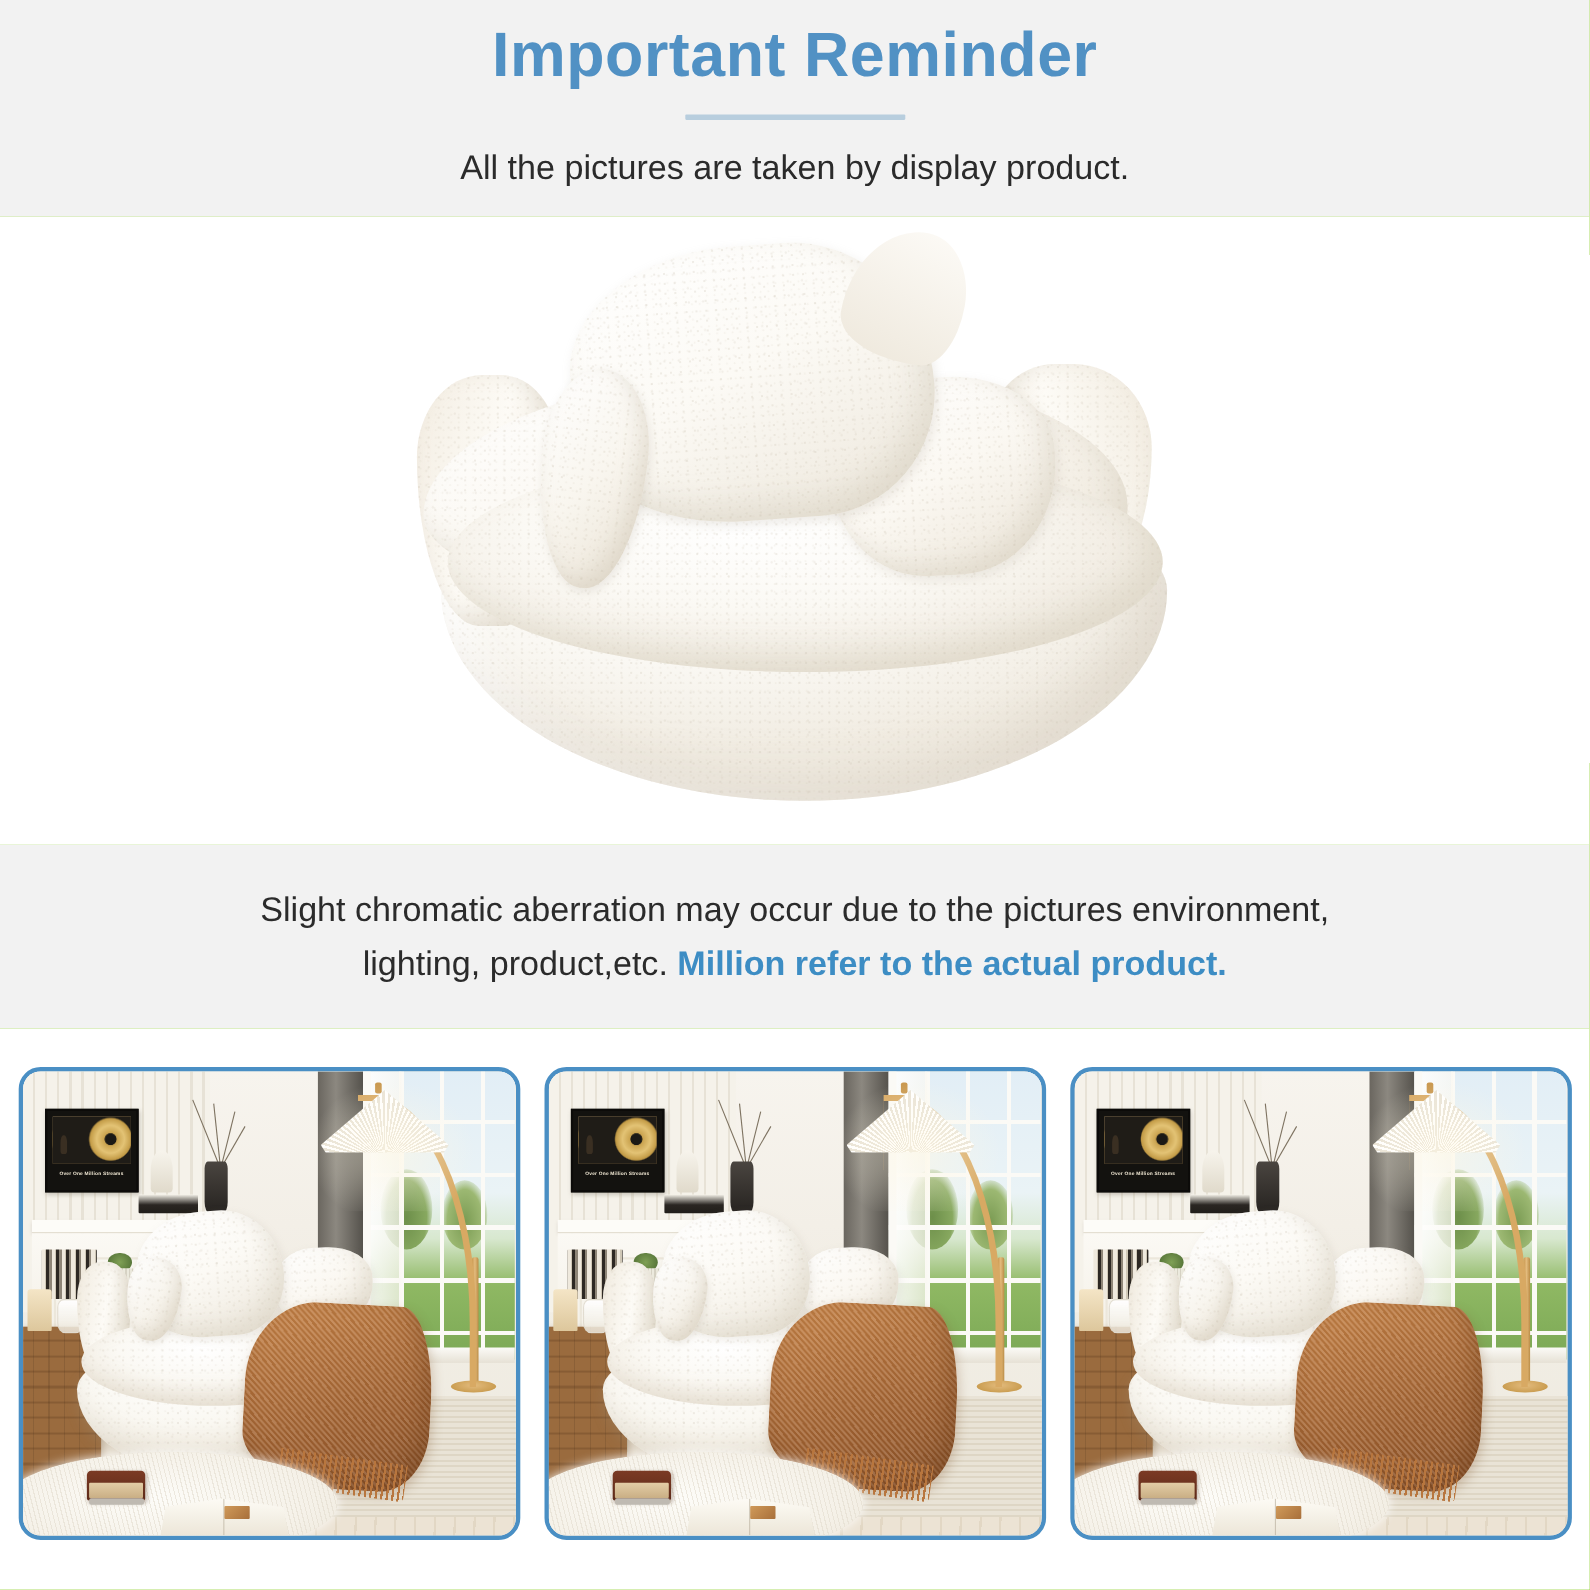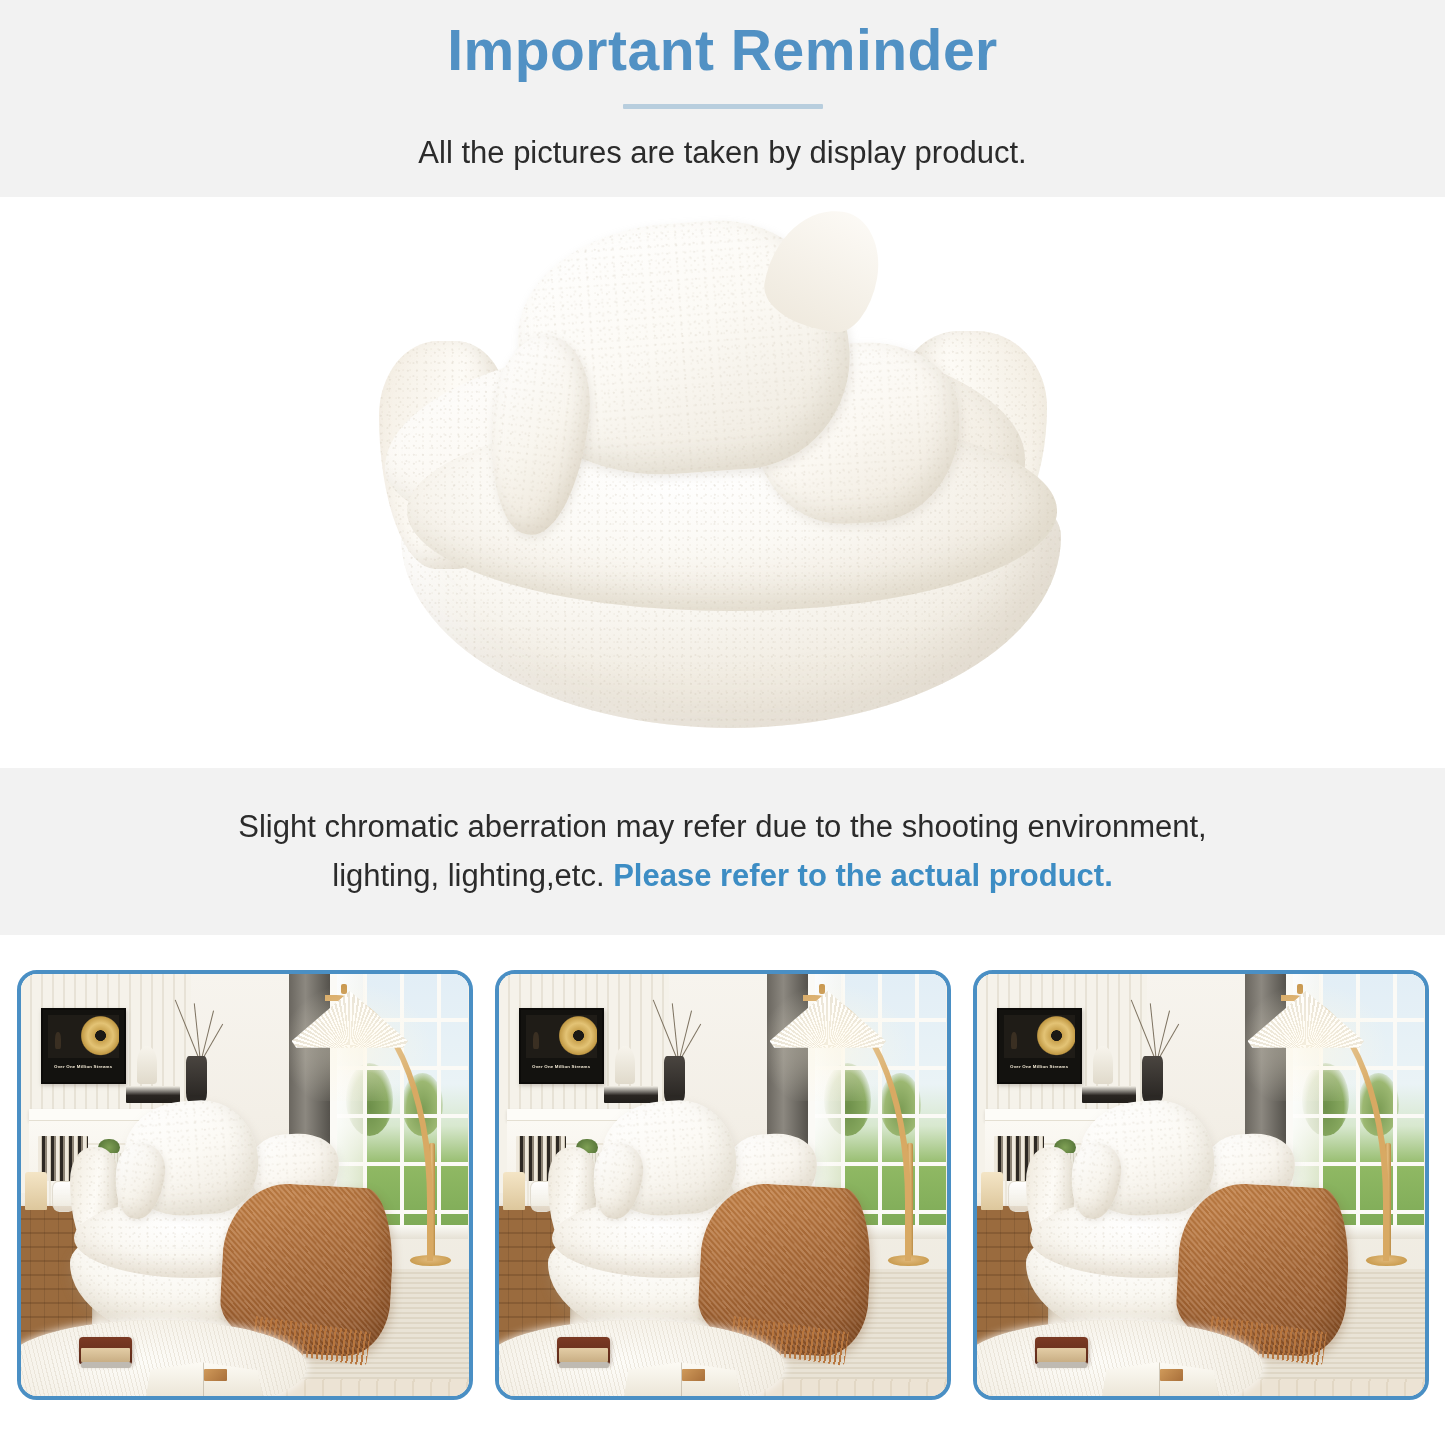--- a/index.html
+++ b/index.html
@@ -677,22 +677,22 @@
       <div class="pillow-back">
           <span class="boucle-tex"></span>
         </div>
       <div class="pillow-bolster">
           <span class="boucle-tex"></span>
         </div>
     </div>
   </div>
 
   <div class="disclaimer-band">
-    <div class="disc-line">Slight chromatic aberration may refer due to the shooting environment,</div>
-    <div class="disc-line"><span>lighting, lighting,etc. </span><span class="disc-accent">Please refer to the actual product.</span></div>
+    <div class="disc-line">Slight chromatic aberration may occur due to the pictures environment,</div>
+    <div class="disc-line"><span>lighting, product,etc. </span><span class="disc-accent">Million refer to the actual product.</span></div>
   </div>
 
   <div class="thumb-strip">
 
     <div class="thumb">
       <div class="scene">
         <div class="wall-back"></div>
         <div class="wall-left-panelled"></div>
         <div class="wall-right-plain"></div>
         <div class="curtain"></div>

